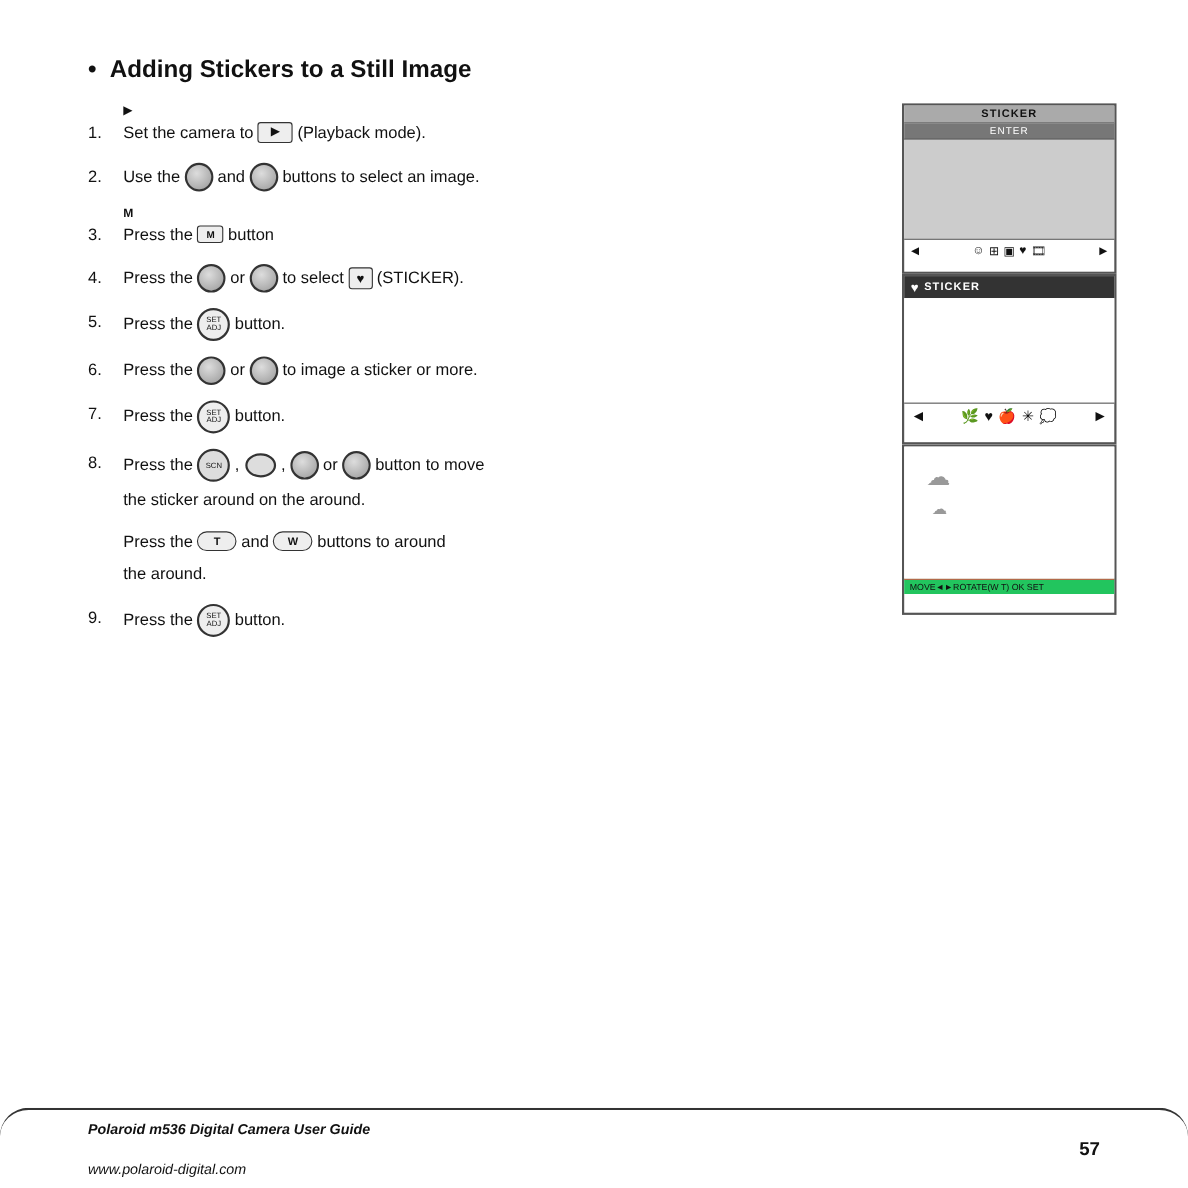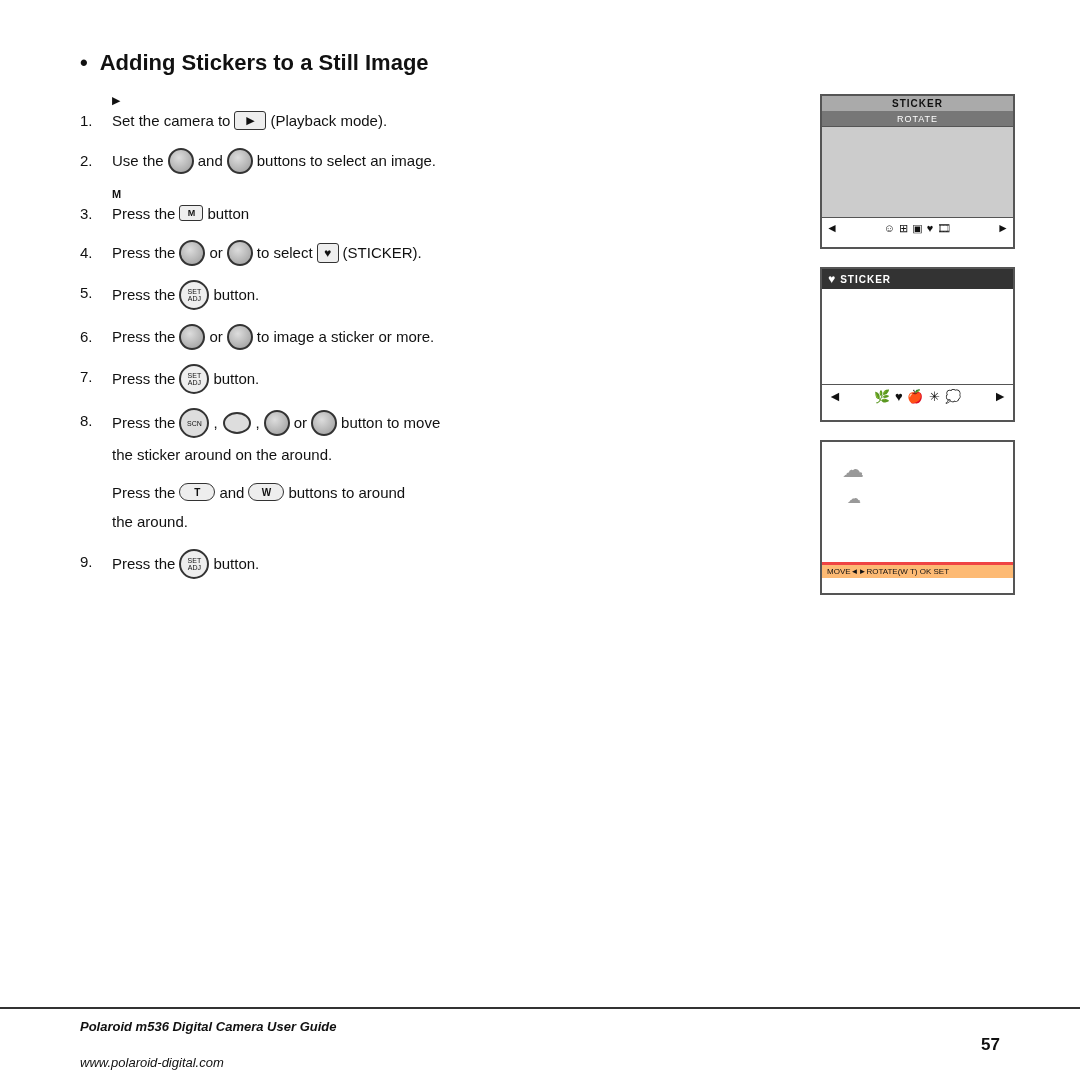--- a/index.html
+++ b/index.html
@@ -161,21 +161,21 @@
       width: 32px;
       height: 19px;
       font-size: 11px;
       background: #eee;
     }
 
     
     .screenshots {
       display: flex;
       flex-direction: column;
-      gap: 18px;
+      gap: 0;
       width: 200px;
       padding-top: 0px;
     }
     .screenshot-box {
       border: 2px solid #555;
       background: #fff;
       position: relative;
     }
 
     
@@ -273,37 +273,38 @@
       top: 15px;
       left: 20px;
       font-size: 22px;
       color: #999;
     }
     .ss3-footer {
       display: flex;
       align-items: center;
       justify-content: space-between;
       padding: 2px 5px;
-      border-top: 3px solid #ef4444;
+      border-top: 1px solid #ef4444;
       font-size: 8px;
-      background: #fdba74;
+      background: #22c55e;
     }
 
     
     .page-footer {
       position: absolute;
       bottom: 0;
       left: 0;
       right: 0;
       border-top: 2px solid #333;
       padding: 10px 80px;
       display: flex;
       justify-content: space-between;
       align-items: center;
       background: #fff;
+      border-radius: 26px;
     }
     .footer-text {
       font-size: 13px;
     }
     .footer-text .line1 {
       font-weight: bold;
       font-style: italic;
     }
     .footer-text .line2 {
       font-weight: normal;
@@ -443,21 +444,21 @@
           <span>button.</span>
         </div>
       </div>
 
     </div>
 
     <div class="screenshots">
 
       <div class="screenshot-box ss1">
         <div class="ss1-header">STICKER</div>
-        <div class="ss1-enter">ROTATE</div>
+        <div class="ss1-enter">ENTER</div>
         <div class="ss1-body"></div>
         <div class="ss1-footer">
           <span>◄</span>
           <div class="ss1-icons">
             <span class="ss1-icon">☺</span>
             <span class="ss1-icon">⊞</span>
             <span class="ss1-icon">▣</span>
             <span class="ss1-icon">♥</span>
             <span class="ss1-icon">🎞</span>
           </div>

